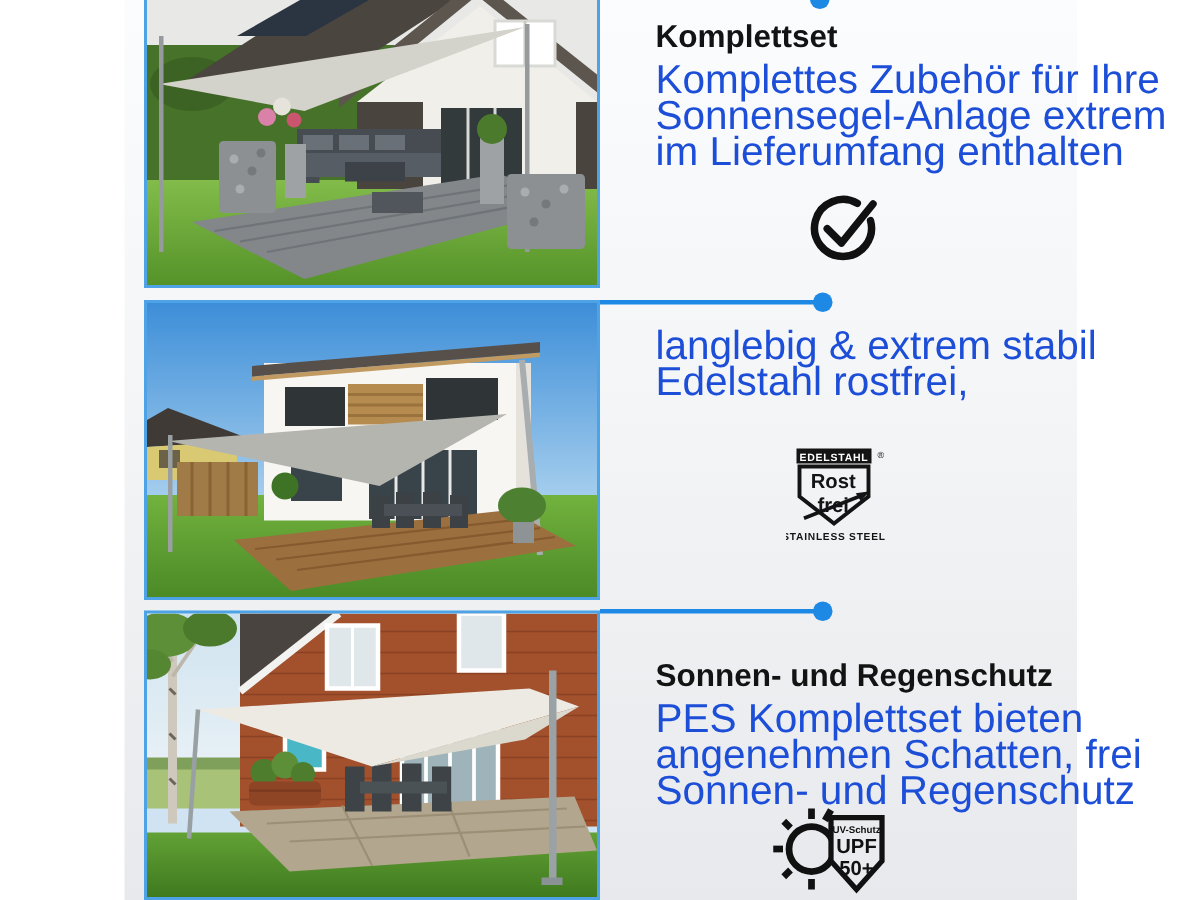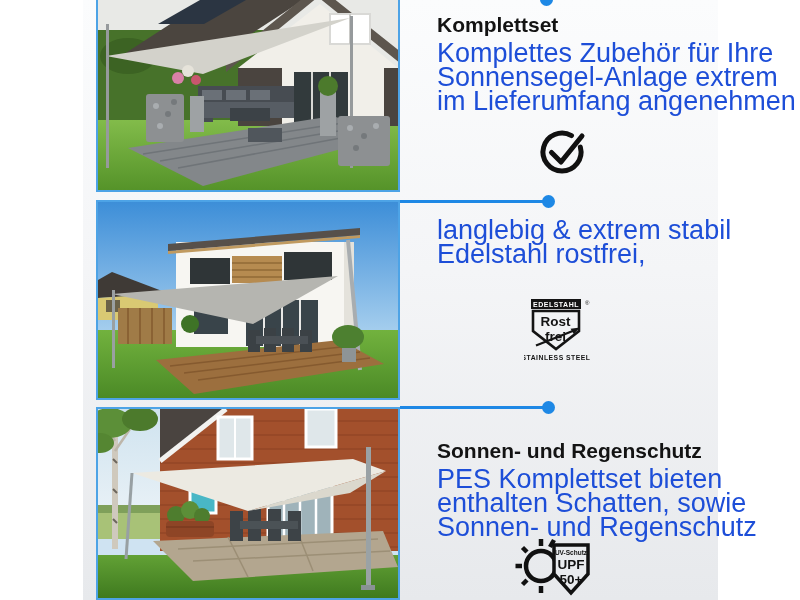--- a/index.html
+++ b/index.html
@@ -268,21 +268,21 @@
   <div class="connector connector-2"></div>
   <div class="dot dot-2"></div>
   <div class="connector connector-3"></div>
   <div class="dot dot-3"></div>
 
   <div class="text-block tb-1">
     <div class="heading">Komplettset</div>
     <div class="body">
       <div class="body-line">Komplettes Zubehör für Ihre</div>
       <div class="body-line">Sonnensegel-Anlage extrem</div>
-      <div class="body-line">im Lieferumfang angenehmen</div>
+      <div class="body-line">im Lieferumfang enthalten</div>
     </div>
   </div>
 
   <svg class="icon-abs check-icon" viewBox="0 0 54 54">
     <path d="M34.5,12.55 A19,19 0 1 0 43.35,24.08" fill="none" stroke="#111111" stroke-width="5" stroke-linecap="round"></path>
     <path d="M14.5,29.5 L24,39 L45,13" fill="none" stroke="#111111" stroke-width="5" stroke-linecap="round" stroke-linejoin="round"></path>
   </svg>
 
   <div class="text-block tb-2">
     <div class="body">
@@ -300,21 +300,21 @@
     <text x="31.5" y="43" font-size="13.5" font-weight="bold" fill="#141414" text-anchor="middle">frei</text>
     <line x1="12" y1="47.5" x2="50" y2="32.5" stroke="#141414" stroke-width="2.4"></line>
     <polygon points="56,29.5 46.5,30.8 49.8,36" fill="#141414"></polygon>
     <text x="32" y="62" font-size="6.8" font-weight="bold" fill="#141414" text-anchor="middle" letter-spacing="0.5">STAINLESS STEEL</text>
   </svg>
 
   <div class="text-block tb-3">
     <div class="heading">Sonnen- und Regenschutz</div>
     <div class="body">
       <div class="body-line">PES Komplettset bieten</div>
-      <div class="body-line">enthalten Schatten, sowie</div>
+      <div class="body-line">angenehmen Schatten, frei</div>
       <div class="body-line">Sonnen- und Regenschutz</div>
     </div>
   </div>
 
   <svg class="icon-abs upf-icon" viewBox="0 0 80 70">
     <g stroke="#111111" stroke-width="4.5">
       <line x1="27" y1="16" x2="27" y2="9"></line>
       <line x1="13" y1="22" x2="8.5" y2="17.5"></line>
       <line x1="8" y1="36" x2="1.5" y2="36"></line>
       <line x1="13" y1="50" x2="8.5" y2="54.5"></line>

